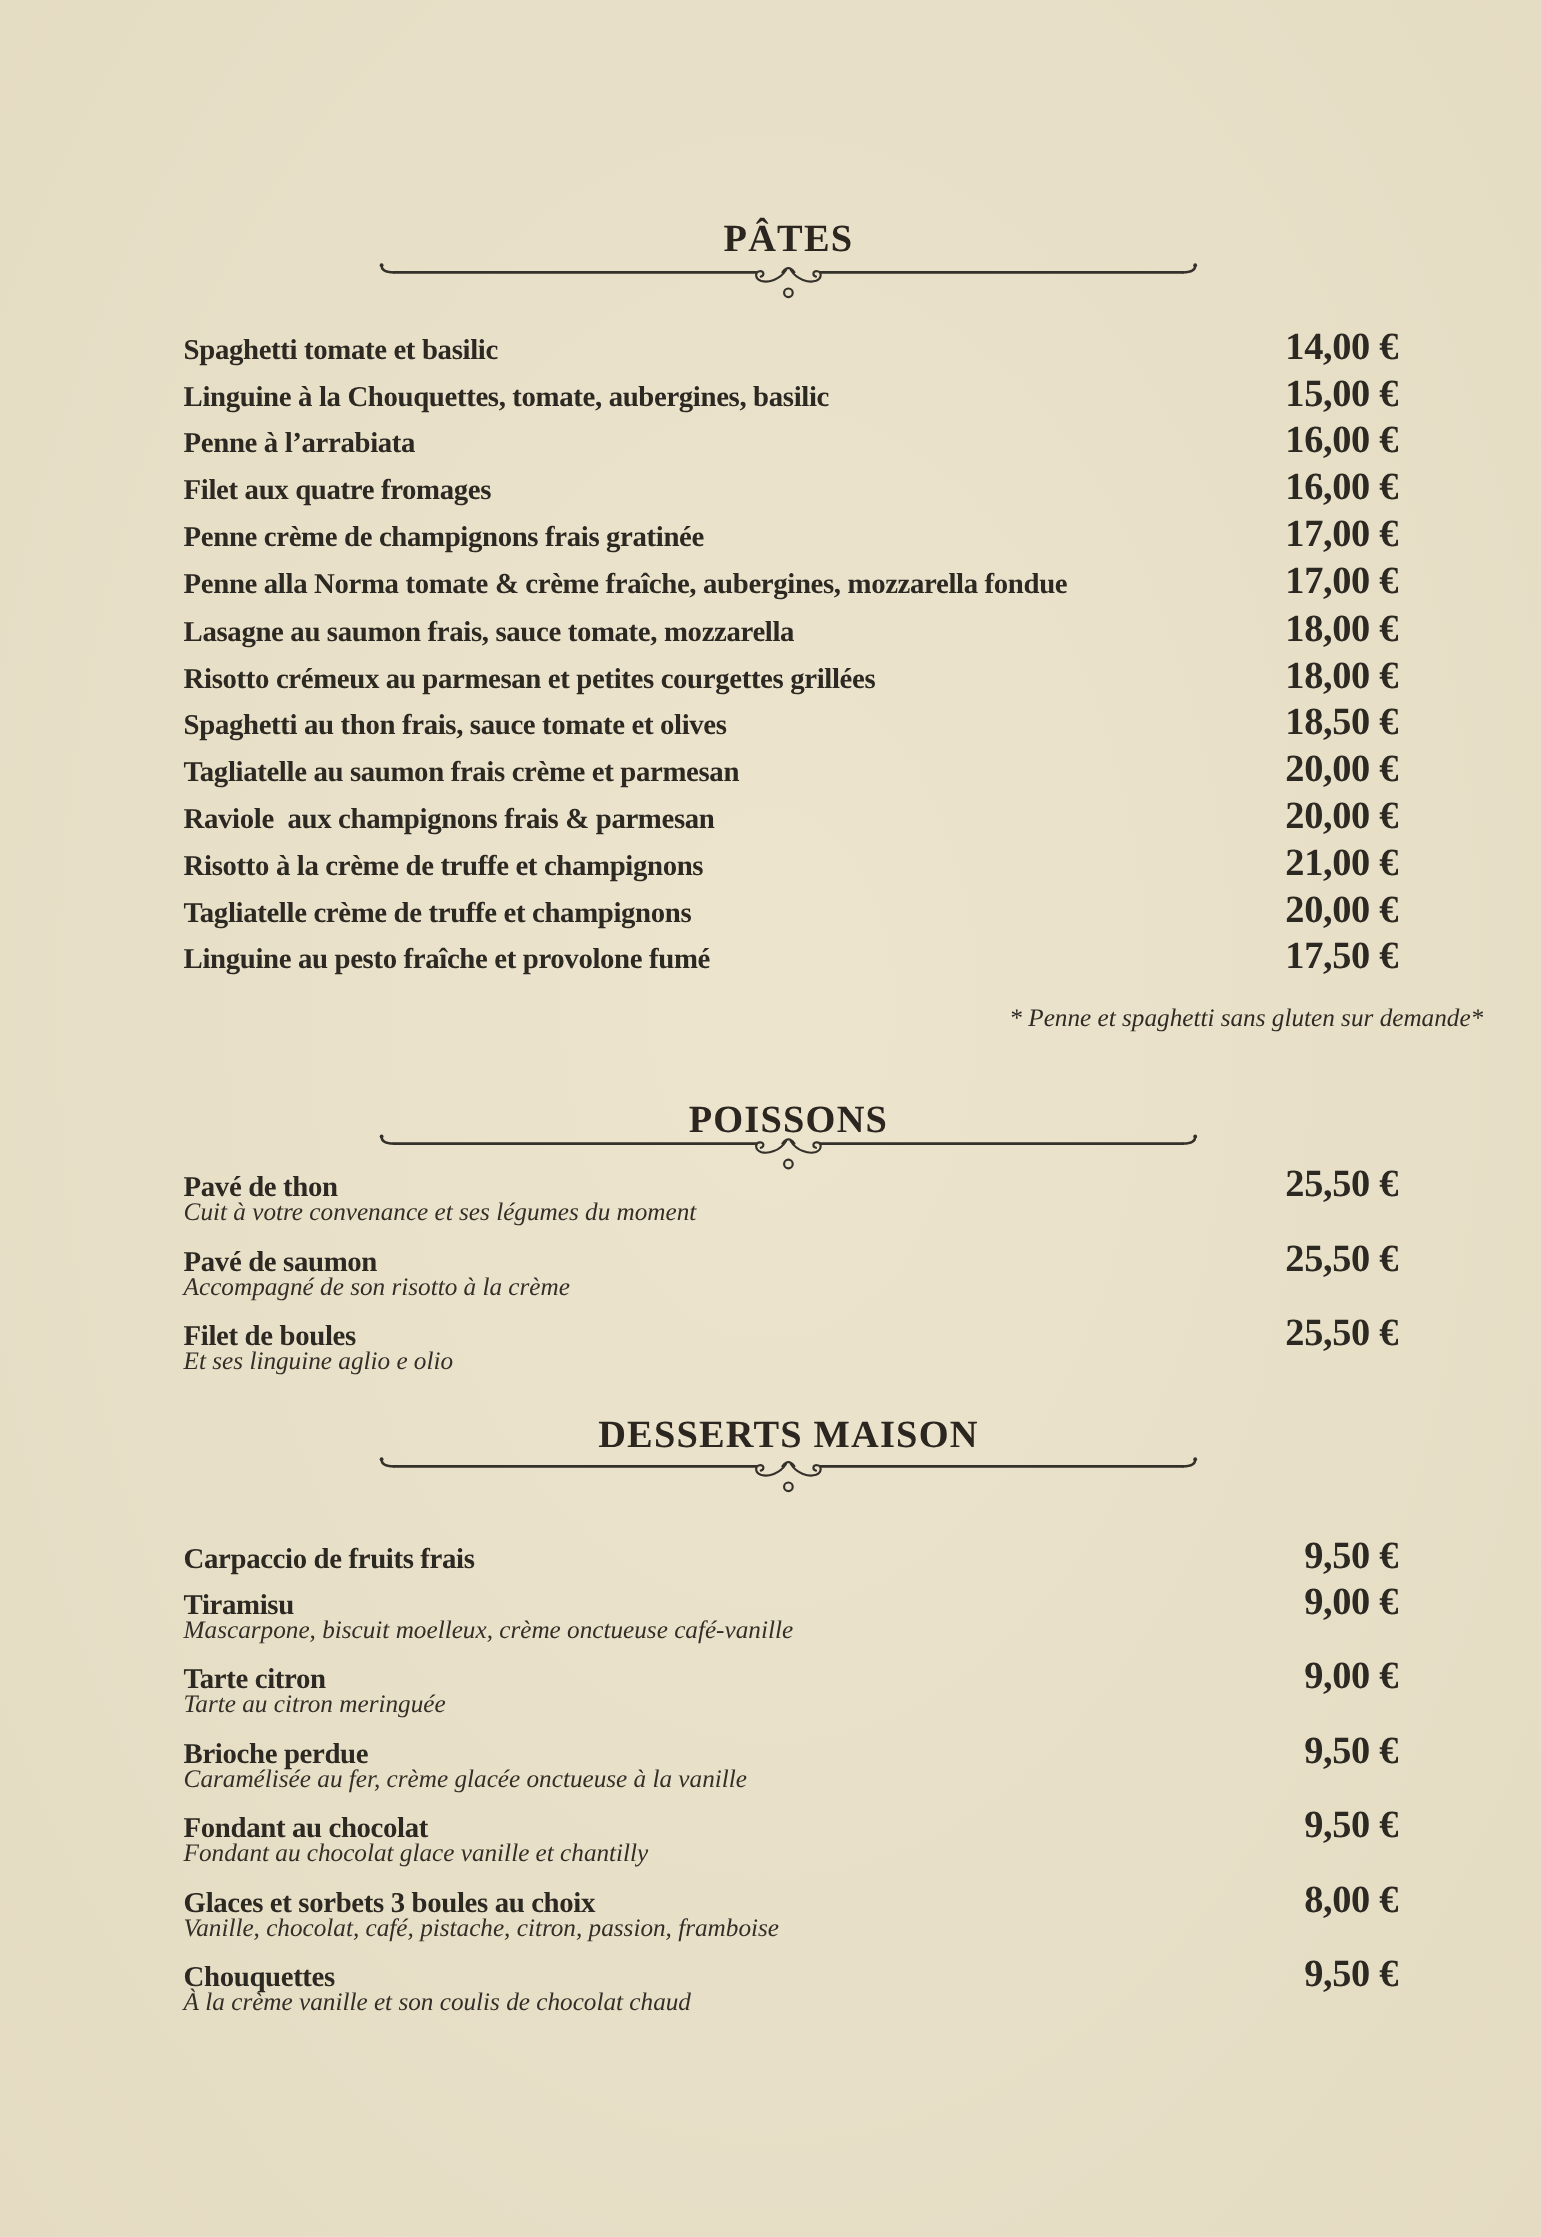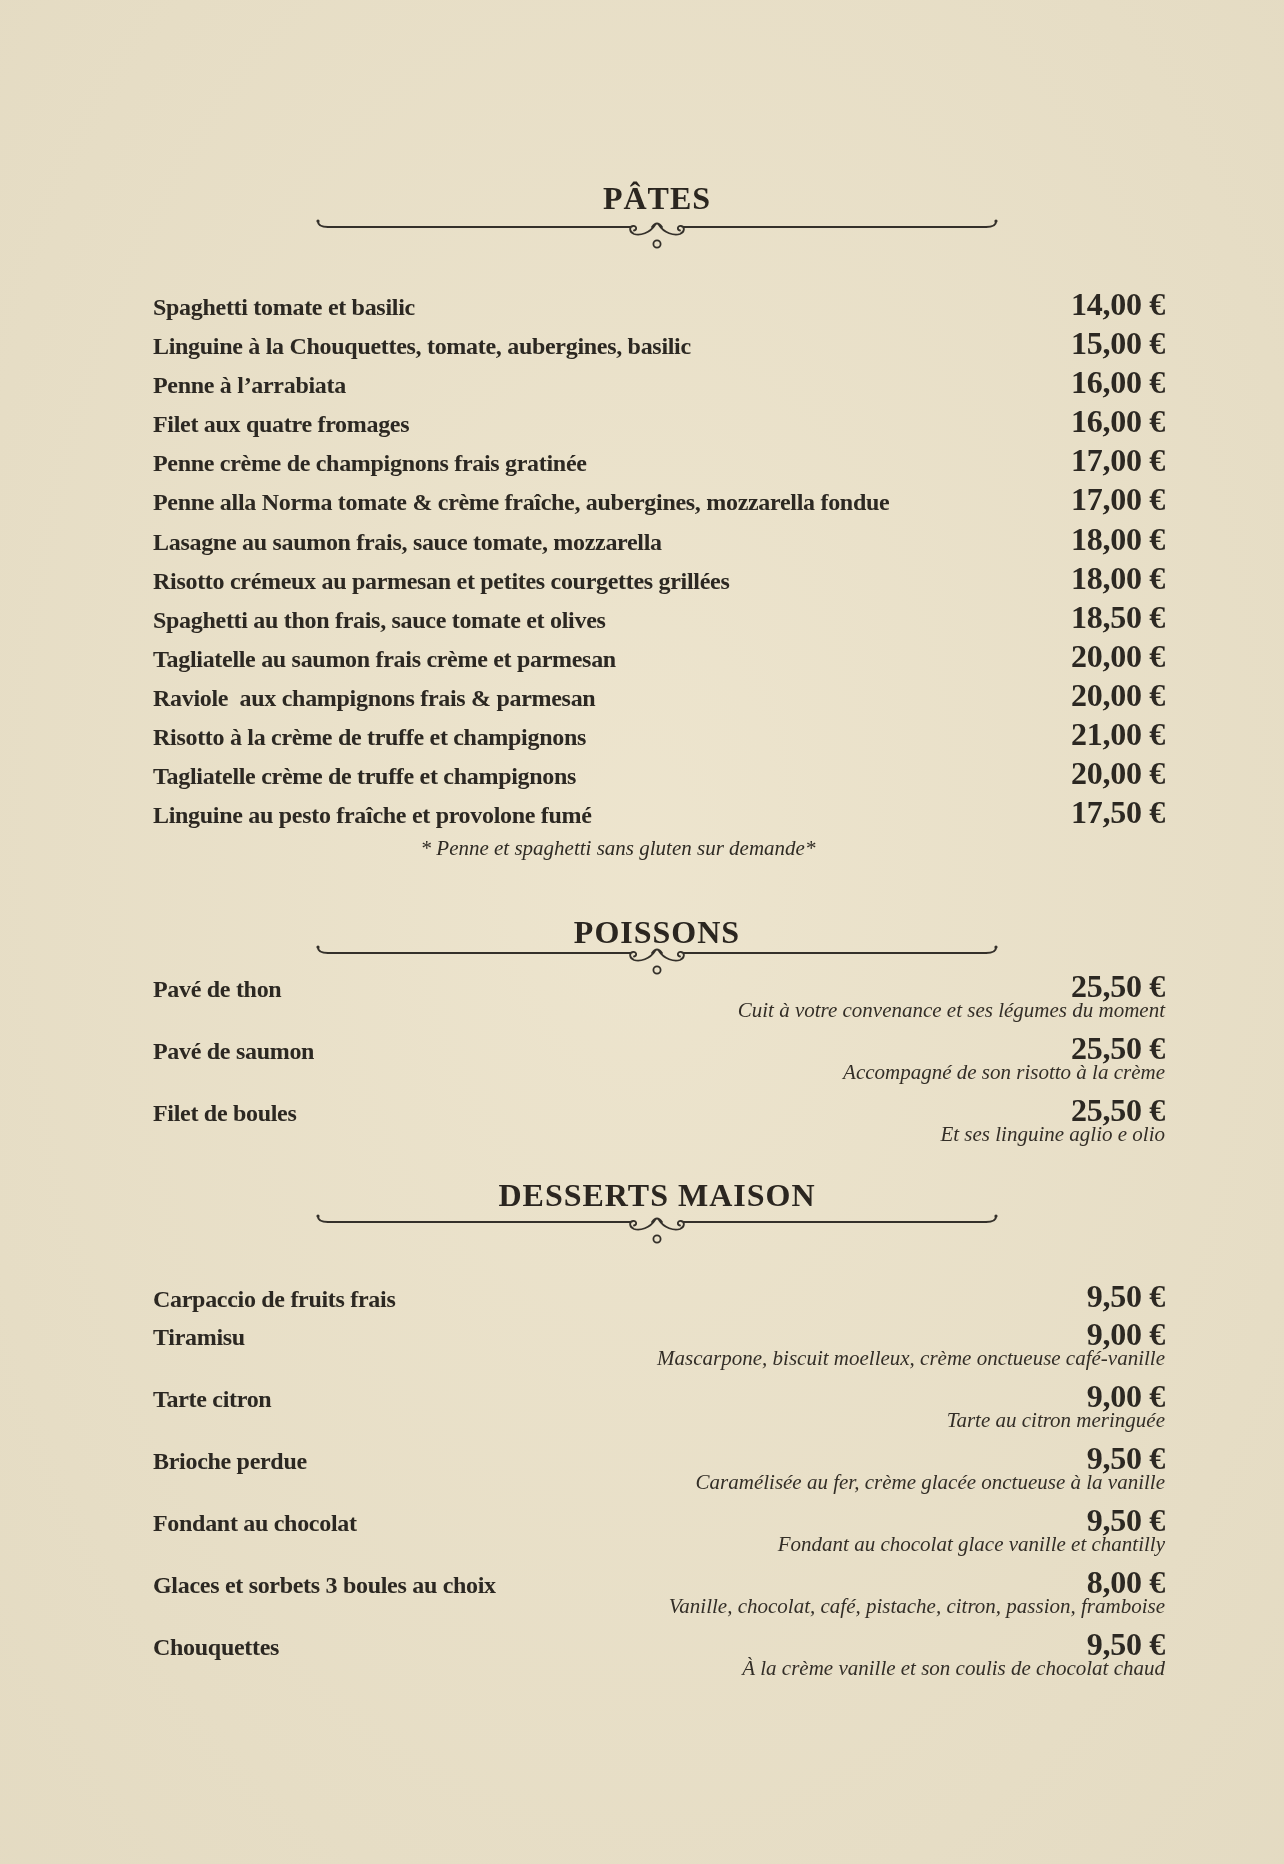--- a/index.html
+++ b/index.html
@@ -30,46 +30,46 @@
   .name{
     font-weight:bold;font-size:24px;line-height:24px;
     letter-spacing:-0.3px;white-space:pre;
   }
   .price{
     font-weight:bold;font-size:32px;line-height:24px;
     letter-spacing:-0.3px;white-space:pre;margin-left:20px;
   }
   .desc{
     font-style:italic;font-size:21px;line-height:24px;
-    color:#332e27;letter-spacing:0;white-space:pre;text-align:right;
+    color:#332e27;letter-spacing:0;white-space:pre;
   }
   .note{
     position:absolute;top:836px;left:0;width:1236px;
-    text-align:center;font-style:italic;font-size:21px;line-height:24px;
+    text-align:right;font-style:italic;font-size:21px;line-height:24px;
     color:#2f2b24;white-space:pre;
   }
 </style>
 </head>
 <body>
 
 <div class="page">
 
   <div class="section-title" style="top:180px">PÂTES</div>
   <svg class="divider" style="top:219px" viewBox="0 0 690 36" fill="none" stroke="#34302a" stroke-linecap="round">
     <path d="M16,8 C9,8 6,6 6,2.5" stroke-width="2"></path>
     <circle cx="6" cy="2" r="1.6" fill="#34302a" stroke="none"></circle>
     <path d="M16,8 H318 M372,8 H674" stroke-width="2.2"></path>
     <path d="M674,8 C681,8 684,6 684,2.5" stroke-width="2"></path>
     <circle cx="684" cy="2" r="1.6" fill="#34302a" stroke="none"></circle>
     <path d="M343,6 C338,14 328,17 322,15 C317,13 317,7.5 321,7 C325,6.5 325,11 322,11.5" stroke-width="1.8"></path>
     <path d="M347,6 C352,14 362,17 368,15 C373,13 373,7.5 369,7 C365,6.5 365,11 368,11.5" stroke-width="1.8"></path>
     <path d="M340,8 Q345,1 350,8" stroke-width="1.8"></path>
     <circle cx="345" cy="25" r="3.6" stroke-width="1.8"></circle>
   </svg>
-  <div class="menu-list pates" style="top:292px">
+  <div class="menu-list pates" style="top:276px">
   <div class="row">
     <span class="name">Spaghetti tomate et basilic</span>
     <span class="price">14,00 €</span>
   </div>
 
   <div class="row">
     <span class="name">Linguine à la Chouquettes, tomate, aubergines, basilic</span>
     <span class="price">15,00 €</span>
   </div>
 

